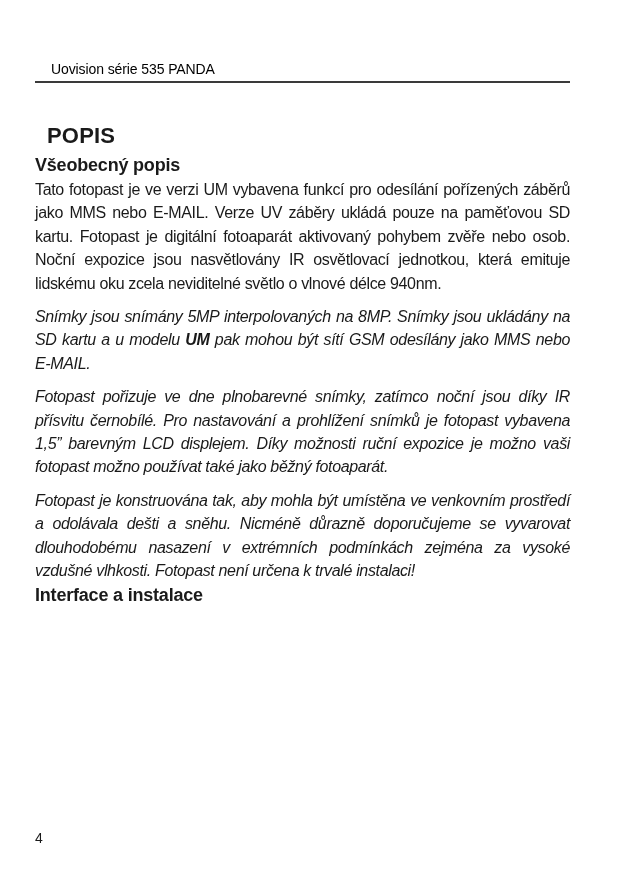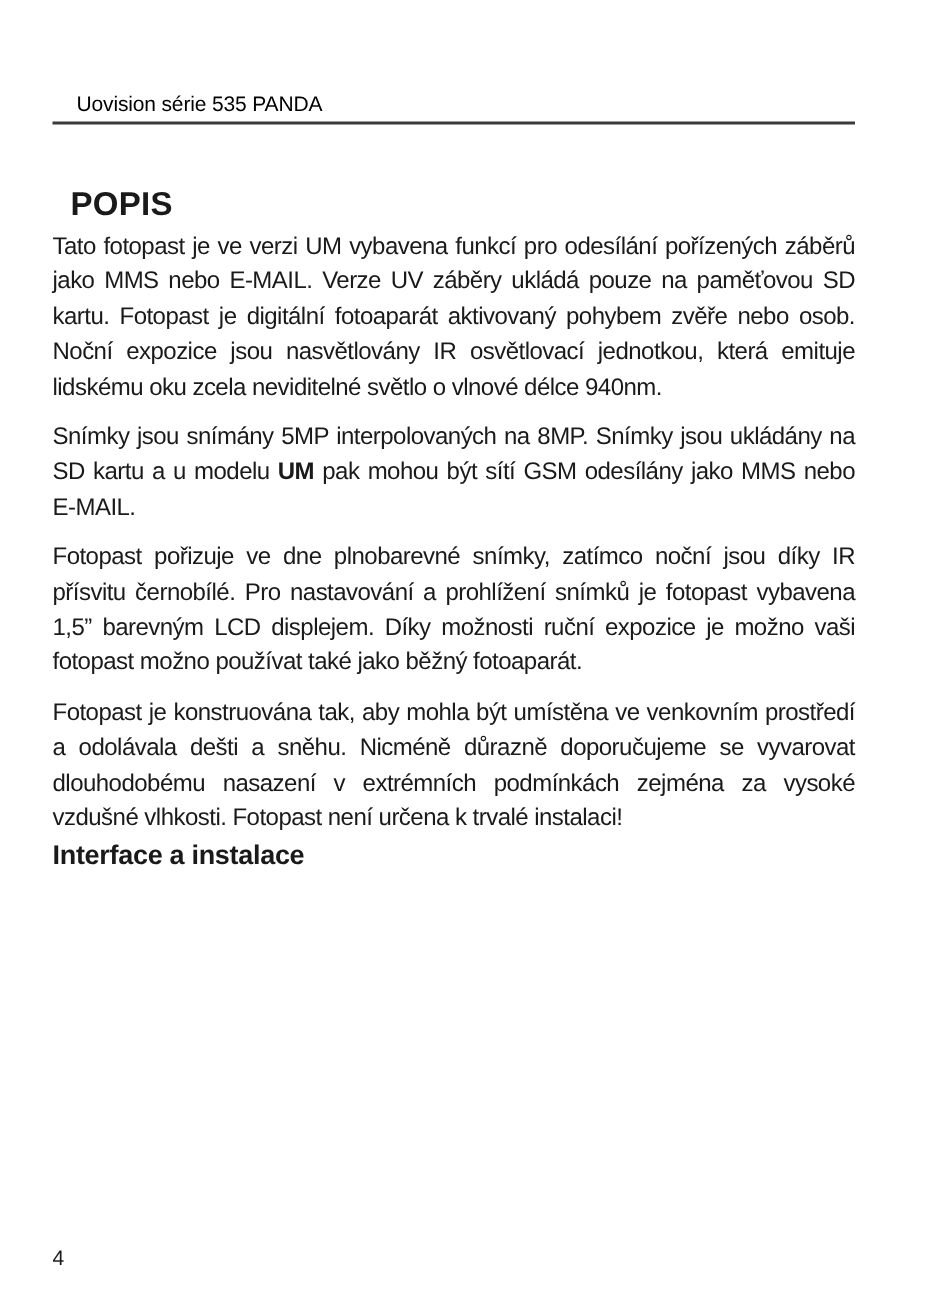--- a/index.html
+++ b/index.html
@@ -64,21 +64,21 @@
       letter-spacing: -0.2px;
     }
     p {
       margin: 0;
       font-size: 16px;
       line-height: 23.4px;
       text-align: justify;
       letter-spacing: -0.35px;
       word-spacing: 0px;
     }
-    p + p { margin-top: 10px; }
+    p + p { margin-top: 10px; font-style: italic; }
     .section + .section { }
     .page-number {
       position: absolute;
       left: 35px;
       top: 829px;
       font-size: 14px;
       line-height: 18px;
     }
     b { font-weight: bold; }
   </style>
@@ -86,20 +86,21 @@
 <body>
 
 <div class="page">
   <div class="running-header">Uovision série 535 PANDA</div>
   <div class="header-rule"></div>
 
   <h1 class="page-title">POPIS</h1>
 
   <div class="content">
     <div class="section">
+      <h2>Všeobecný popis</h2>
       <p>Tato fotopast je ve verzi UM vybavena funkcí pro odesílání pořízených záběrů jako MMS nebo E-MAIL. Verze UV záběry ukládá pouze na paměťovou SD kartu. Fotopast je digitální fotoaparát aktivovaný pohybem zvěře nebo osob. Noční expozice jsou nasvětlovány IR osvětlovací jednotkou, která emituje lidskému oku zcela neviditelné světlo o vlnové délce 940nm.</p>
       <p><span>Snímky jsou snímány 5MP interpolovaných na 8MP. Snímky jsou ukládány na SD kartu a u modelu </span><b>UM</b><span> pak mohou být sítí GSM odesílány jako MMS nebo E-MAIL.</span></p>
       <p>Fotopast pořizuje ve dne plnobarevné snímky, zatímco noční jsou díky IR přísvitu černobílé. Pro nastavování a prohlížení snímků je fotopast vybavena 1,5” barevným LCD displejem. Díky možnosti ruční expozice je možno vaši fotopast možno používat také jako běžný fotoaparát.</p>
       <p>Fotopast je konstruována tak, aby mohla být umístěna ve venkovním prostředí a odolávala dešti a sněhu. Nicméně důrazně doporučujeme se vyvarovat dlouhodobému nasazení v extrémních podmínkách zejména za vysoké vzdušné vlhkosti. Fotopast není určena k trvalé instalaci!</p>
     </div>
 
     <div class="section">
       <h2>Interface a instalace</h2>
     </div>
   </div>

